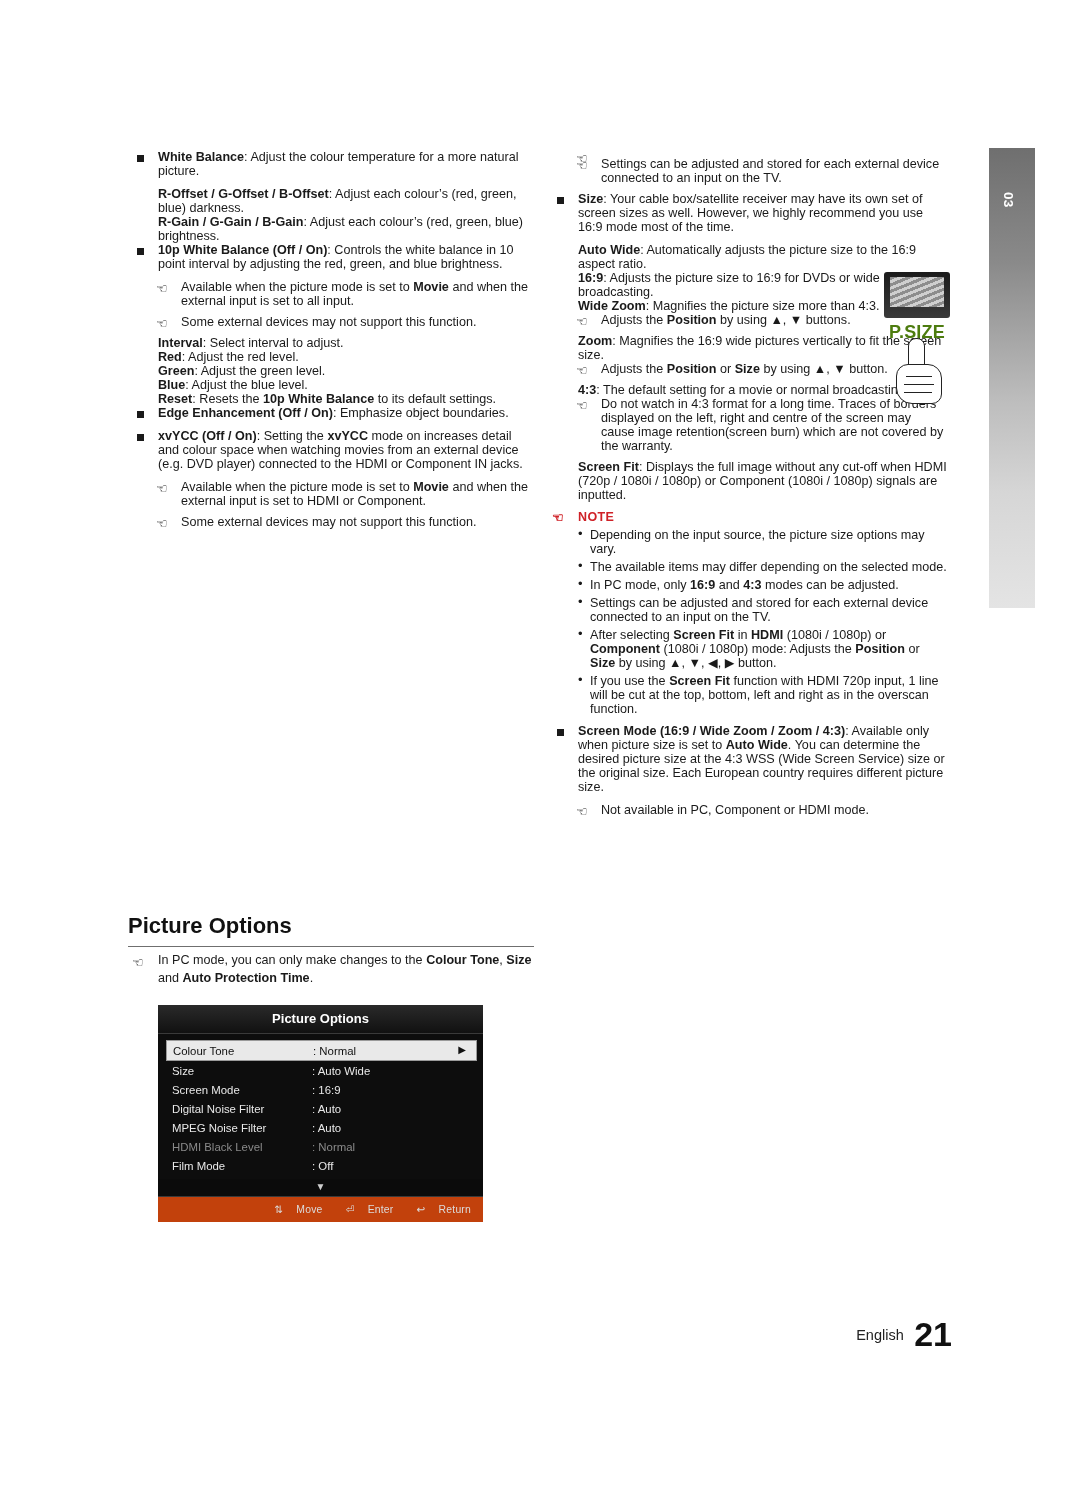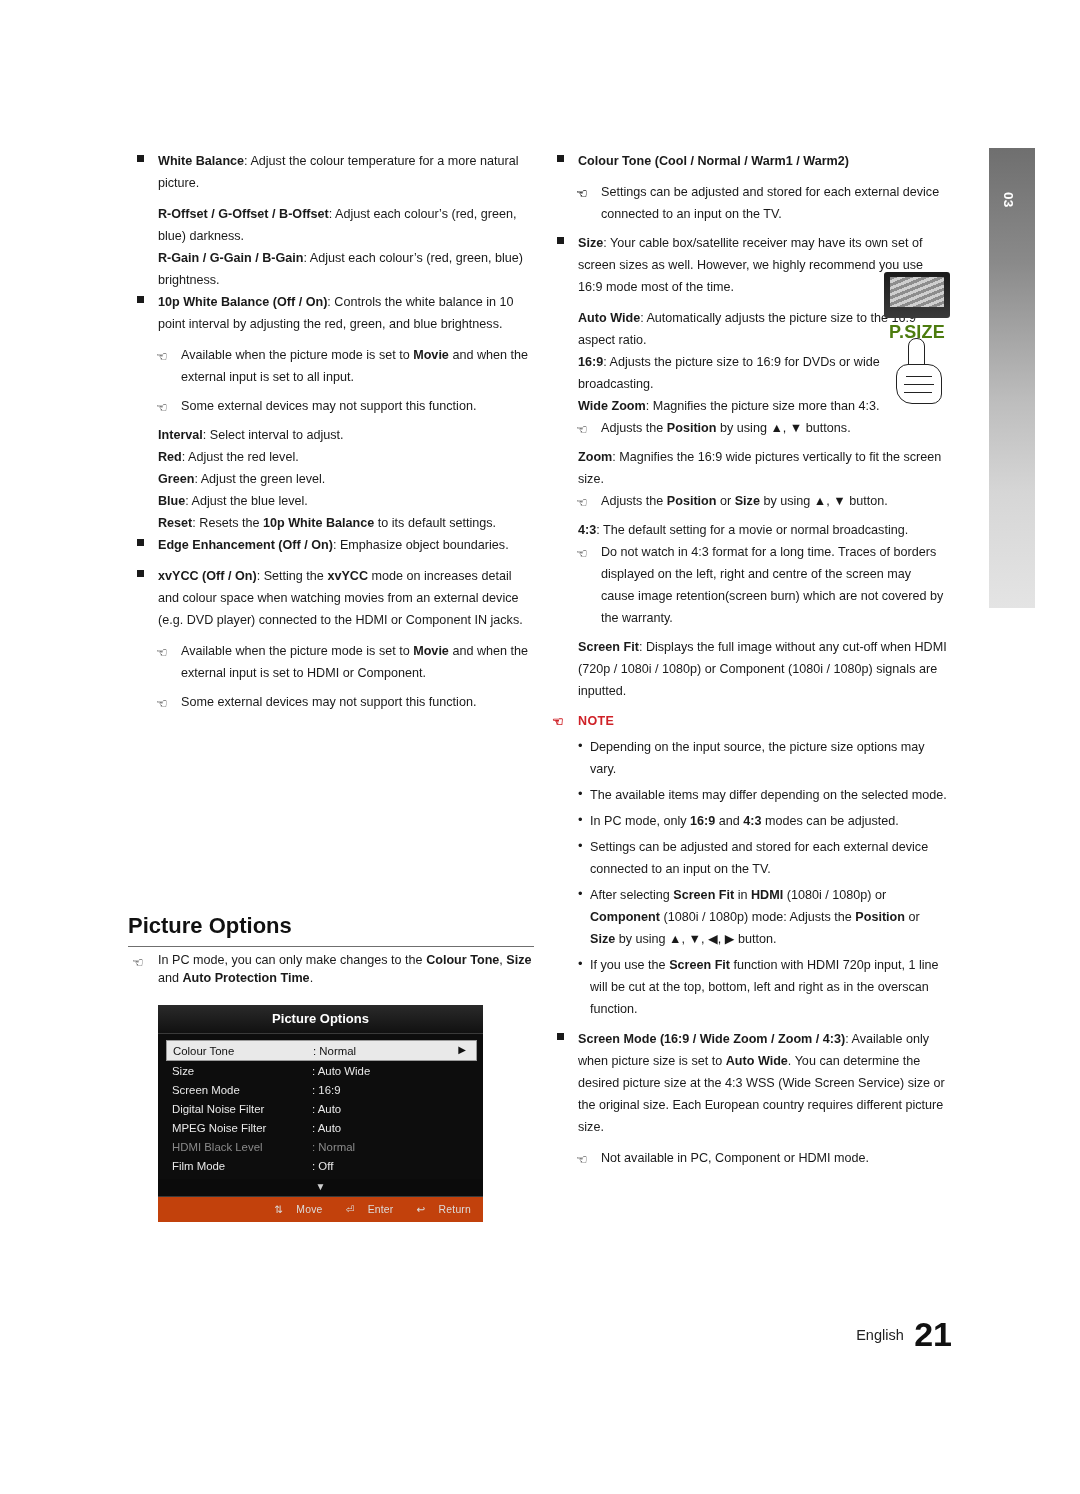--- a/index.html
+++ b/index.html
@@ -41,21 +41,21 @@
     font-weight: bold;
     color: #ffffff;
     letter-spacing: 0.3px;
     line-height: 40px;
   }
   
   .col {
     position: absolute;
     top: 150px;
     font-size: 12.6px;
-    line-height: 22px;
+    line-height: 14px;
   }
   .col-left { left: 128px; width: 406px; }
   .col-right { left: 548px; width: 400px; }
 
   .blk {
     position: relative;
     padding-left: 30px;
     margin-bottom: 9px;
   }
   .sq {
@@ -337,21 +337,20 @@
       </div>
     <div class="osd-down">▼</div>
     <div class="osd-foot">
       <span><span>⇅</span> <span>Move</span></span>
       <span><span>⏎</span> <span>Enter</span></span>
       <span><span>↩</span> <span>Return</span></span>
     </div>
   </div>
 
   <div class="col col-right" id="right-col">
-      <div class="blk"><span class="sq"></span><span><b>Colour Tone (Cool / Normal / Warm1 / Warm2)</b></span></div>
       <div class="subnote"><span class="note-ico">☜</span></div>
       <div class="subnote"><span class="note-ico">☜</span><span>Settings can be adjusted and stored for each external device connected to an input on the TV.</span></div>
       <div class="blk"><span class="sq"></span><span><b>Size</b>: Your cable box/satellite receiver may have its own set of screen sizes as well. However, we highly recommend you use 16:9 mode most of the time.</span></div>
       <div class="plain"><span><b>Auto Wide</b>: Automatically adjusts the picture size to the 16:9 aspect ratio.</span></div>
       <div class="plain"><span><b>16:9</b>: Adjusts the picture size to 16:9 for DVDs or wide broadcasting.</span></div>
       <div class="plain"><span><b>Wide Zoom</b>: Magnifies the picture size more than 4:3.</span></div>
       <div class="subnote"><span class="note-ico">☜</span><span>Adjusts the <b>Position</b> by using ▲, ▼ buttons.</span></div>
       <div class="plain"><span><b>Zoom</b>: Magnifies the 16:9 wide pictures vertically to fit the screen size.</span></div>
       <div class="subnote"><span class="note-ico">☜</span><span>Adjusts the <b>Position</b> or <b>Size</b> by using ▲, ▼ button.</span></div>
       <div class="plain"><span><b>4:3</b>: The default setting for a movie or normal broadcasting.</span></div>

